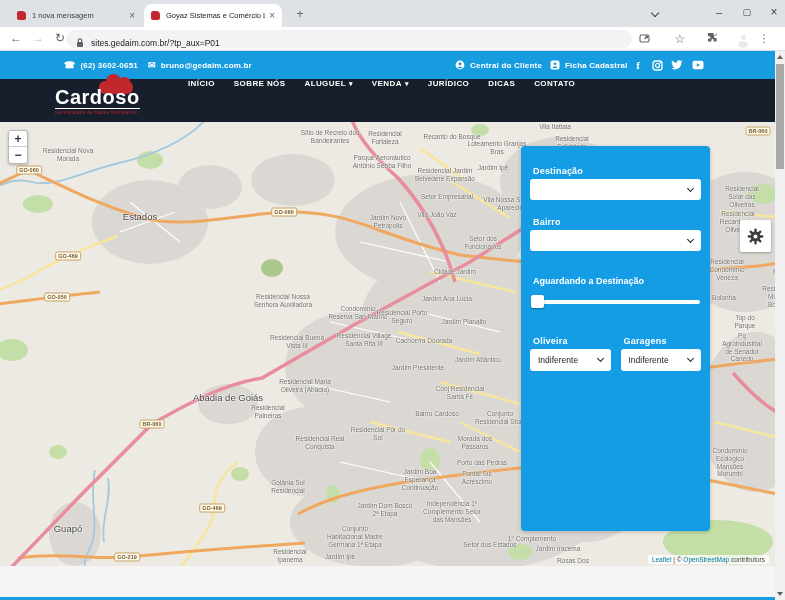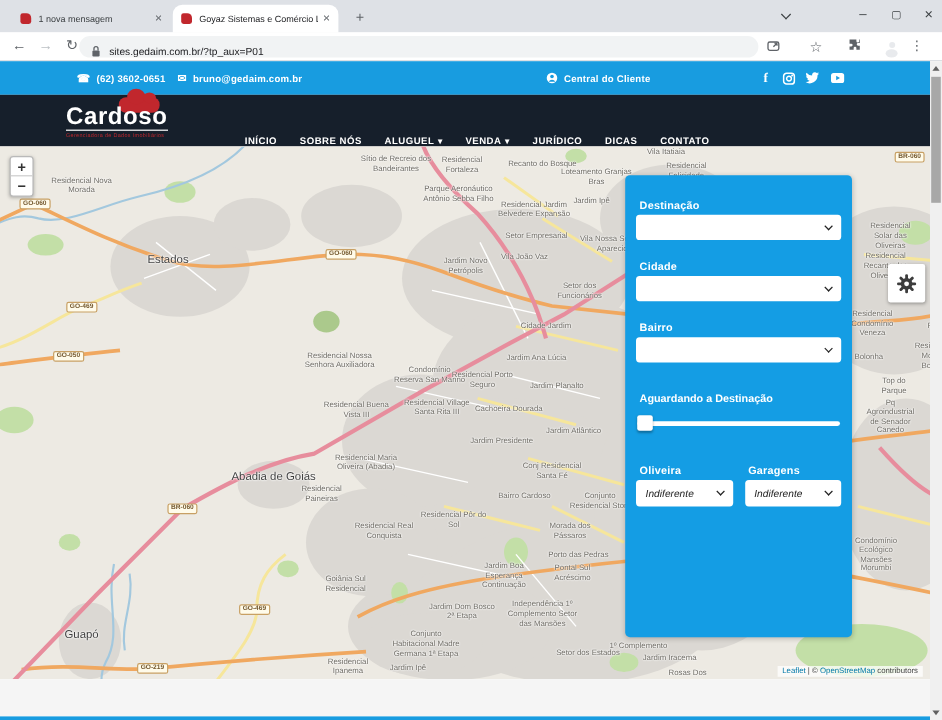--- a/index.html
+++ b/index.html
@@ -34,21 +34,21 @@
   .soc { position:absolute; top:8px; width:12px; height:12px; display:flex; align-items:center; justify-content:center; }
 
   
   .mainnav { position:absolute; left:0; top:79px; width:775px; height:43px; background:#161f2b; }
   .logo { position:absolute; left:55px; top:7px; width:100px; }
   .logo .word { font-size:20px; font-weight:bold; color:#fff; letter-spacing:.5px; border-bottom:1px solid #fff; display:inline-block; padding-bottom:0; line-height:22px; position:relative; z-index:2; }
   .logo .cloud { position:absolute; left:44px; top:-5px; width:34px; height:13px; background:#c1272d; border-radius:6px; z-index:1; }
   .logo .cloud::before { content:""; position:absolute; left:7px; top:-7px; width:15px; height:13px; background:#c1272d; border-radius:50%; }
   .logo .cloud::after { content:""; position:absolute; left:20px; top:-4px; width:11px; height:9px; background:#c1272d; border-radius:50%; }
   .logo .tagline { font-size:4.5px; color:#c1272d; letter-spacing:.3px; margin-top:1px; }
-  .menu { position:absolute; left:204px; top:0; height:43px; display:flex; align-items:flex-end; gap:19px; }
+  .menu { position:absolute; left:188px; top:0; height:43px; display:flex; align-items:flex-start; gap:19px; }
   .navitem { font-size:8px; font-weight:bold; color:#fff; letter-spacing:.4px; white-space:nowrap; }
   .navitem.dd::after { content:"▾"; font-size:7px; margin-left:3px; }
   .favlink { position:absolute; left:652px; top:0; height:43px; display:flex; align-items:center; font-size:8px; font-weight:bold; color:#fff; letter-spacing:.4px; }
 
   
   .map { position:absolute; left:0; top:122px; width:775px; height:444px; background:#edeae3; overflow:hidden; }
   .map svg.base { position:absolute; left:0; top:0; }
   .map-label { position:absolute; transform:translate(-50%,-50%); font-size:6.5px; line-height:1.2; color:#6d6a63; text-align:center; max-width:60px; text-shadow:0 0 2px #fff, 0 0 2px #fff, 0 0 1px #fff; z-index:5; white-space:normal; }
   .map-label.town { font-size:9.5px; color:#3f3f3f; max-width:90px; z-index:6; }
   .badge { position:absolute; transform:translate(-50%,-50%); font-size:5.5px; font-weight:bold; color:#74582e; background:#fffbea; border:1px solid #c8a064; border-radius:2px; padding:0px 2px; line-height:7px; z-index:5; white-space:nowrap; }
@@ -64,21 +64,21 @@
   .flabel { font-size:9px; font-weight:bold; color:#fff; margin:0 3px 3px 3px; letter-spacing:.2px; }
   .selbox { position:relative; height:21px; background:#fff; border-radius:3px; margin-bottom:17px; display:flex; align-items:center; padding:0 18px 0 8px; }
   .selbox .selval { font-size:8.5px; color:#222; }
   .chev { position:absolute; right:8px; top:7px; width:5px; height:5px; border-right:1.6px solid #222; border-bottom:1.6px solid #222; transform:rotate(45deg); }
   .slider-label { font-size:9px; font-weight:bold; color:#fff; margin:25px 3px 9px 3px; }
   .slider { position:relative; height:13px; margin:0 1px 0 1px; }
   .slider .track { position:absolute; left:0; right:0; top:5px; height:4px; background:#fff; border-radius:2px; }
   .slider .thumb { position:absolute; left:0; top:0; width:13px; height:13px; background:#fff; border-radius:2px; box-shadow:0 1px 2px rgba(0,0,0,.3); }
   .cols { display:flex; gap:10px; margin-top:28px; }
   .cols .field { flex:1; }
-  .cols .selbox { height:22px; margin-bottom:0;font-style:italic; }
+  .cols .selbox { height:22px; margin-bottom:0; }
   .findbtn { margin:29px 6px 0 6px; height:23px; background:#141e29; border-radius:3px; color:#fff; font-size:9.5px; font-weight:bold; letter-spacing:.6px; display:flex; align-items:center; justify-content:center; }
 
   
   .belowmap { position:absolute; left:0; top:566px; width:775px; height:31px; background:#f5f5f5; }
   .footerstrip { position:absolute; left:0; top:597px; width:775px; height:3px; background:#189ce0; }
   .scrollbar { position:absolute; left:775px; top:51px; width:10px; height:549px; background:#f0f0f0; }
   .scrollbar .arr { position:absolute; left:2px; width:0; height:0; border-left:3px solid transparent; border-right:3px solid transparent; }
   .scrollbar .up { top:4px; border-bottom:4px solid #606060; }
   .scrollbar .dn { bottom:4px; border-top:4px solid #606060; }
   .scrollbar .thumb { position:absolute; left:1px; top:13px; width:8px; height:105px; background:#a8a8a8; }
@@ -142,20 +142,30 @@
   </div>
   <div class="item" style="left:455px;">
     <span class="ic">
       <svg width="10" height="10" viewBox="0 0 10 10">
           <circle cx="5" cy="5" r="4.4" fill="#fff"></circle>
           <circle cx="5" cy="3.8" r="1.5" fill="#189ce0"></circle>
           <path d="M2.2 8.2 a3.2 3.2 0 0 1 5.6 0" fill="#189ce0"></path>
         </svg>
     </span>
     <span>Central do Cliente</span>
+  </div>
+  <div class="item" style="left:550px;">
+    <span class="ic">
+      <svg width="10" height="10" viewBox="0 0 10 10">
+          <rect x="0.5" y="0.5" width="9" height="9" rx="2" fill="#fff"></rect>
+          <circle cx="5" cy="3.8" r="1.4" fill="#189ce0"></circle>
+          <path d="M2.4 8 a2.8 2.8 0 0 1 5.2 0" fill="#189ce0"></path>
+        </svg>
+    </span>
+    <span>Ficha Cadastral</span>
   </div>
   <div class="soc" style="left:632px;">
     <span style="font-size:11px; font-weight:bold; color:#fff; font-family:'Liberation Serif',serif;">f</span>
   </div>
   <div class="soc" style="left:651px;">
     <svg width="11" height="11" viewBox="0 0 11 11">
         <rect x="1" y="1" width="9" height="9" rx="2.6" fill="none" stroke="#fff" stroke-width="1.3"></rect>
         <circle cx="5.5" cy="5.5" r="2" fill="none" stroke="#fff" stroke-width="1.2"></circle>
         <circle cx="8.1" cy="2.9" r="0.8" fill="#fff"></circle>
       </svg>
@@ -377,27 +387,20 @@
     <div>
 
     <div class="field">
           <div class="flabel">Destinação</div>
           <div class="selbox">
             <span class="selval"></span>
             <span class="chev"></span>
           </div>
         </div>
         <div class="field">
-          <div class="flabel">Cidade</div>
-          <div class="selbox">
-            <span class="selval"></span>
-            <span class="chev"></span>
-          </div>
-        </div>
-        <div class="field">
           <div class="flabel">Bairro</div>
           <div class="selbox">
             <span class="selval"></span>
             <span class="chev"></span>
           </div>
         </div>
       </div>
     <div class="slider-label">Aguardando a Destinação</div>
     <div class="slider">
       <div class="track"></div>

